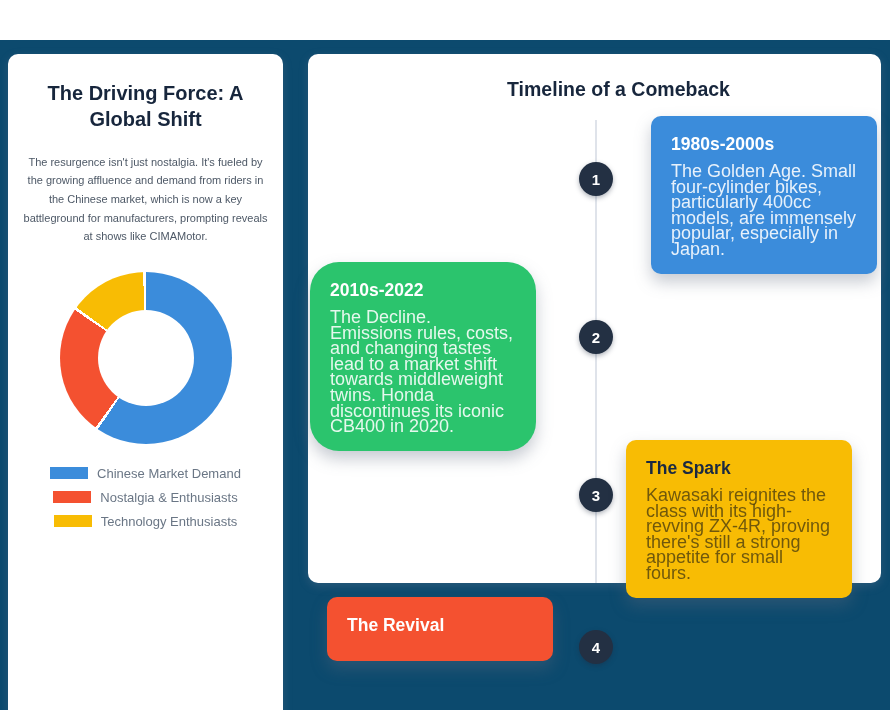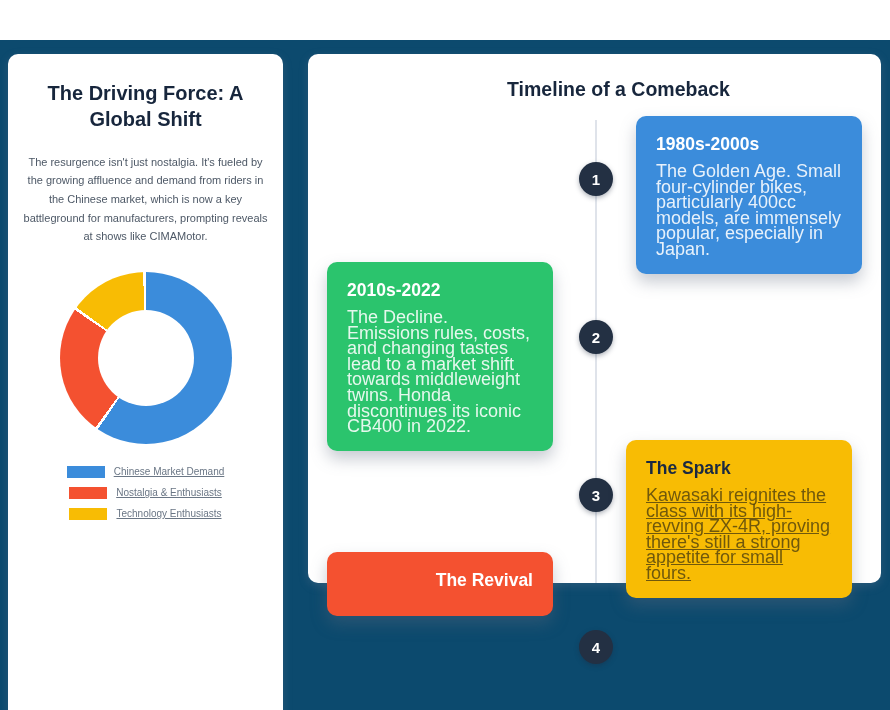--- a/index.html
+++ b/index.html
@@ -31,21 +31,21 @@
   }
   .donut-wrap{width:172px;height:172px;margin:10px auto 22px;position:relative;}
   .donut{width:172px;height:172px;border-radius:50%;}
   .donut-hole{
     position:absolute;left:50%;top:50%;width:96px;height:96px;
     margin:-48px 0 0 -48px;border-radius:50%;background:#FFFFFF;
   }
   .legend{display:flex;flex-direction:column;align-items:center;gap:9px;margin-top:14px;}
   .legend-row{display:flex;align-items:center;gap:9px;cursor:pointer;}
   .swatch{width:38px;height:12px;display:inline-block;}
-  .legend-label{font-size:10px;color:#6A7685;text-decoration:underline;}
+  .legend-label{font-size:13px;color:#6A7685;}
   
   .right-card{left:308px;top:14px;width:573px;height:529px;padding-left:48px;}
   .tl-title{
     margin:24px 0 0;
     font-size:19.5px;font-weight:bold;color:#17263C;text-align:center;
   }
   .timeline{position:absolute;inset:0;}
   .tl-line{position:absolute;left:287px;top:66px;bottom:0;width:2px;background:#DFE3EA;}
   .marker{
     position:absolute;left:271px;width:34px;height:34px;border-radius:50%;
@@ -53,30 +53,30 @@
     display:flex;align-items:center;justify-content:center;
     font-size:15px;font-weight:bold;
     box-shadow:0 2px 5px rgba(30,40,60,.35);
   }
   .m1{top:108px}.m2{top:266px}.m3{top:424px}.m4{top:576px}
   .t-item{
     position:absolute;width:226px;border-radius:10px;
     padding:15px 20px 16px;box-sizing:border-box;
     box-shadow:0 8px 16px rgba(95,105,125,.35);
   }
-  .i1{left:328px;top:62px;}
-  .i2{left:19px;top:208px;}
+  .i1{left:343px;top:62px;}
+  .i2{left:2px;top:208px;border-radius:29px;}
   .i3{left:318px;top:386px;}
-  .i4{left:19px;top:498px;text-align:right;}
+  .i4{left:19px;top:543px;}
   .t-item h3{margin:3px 0 9px;font-size:17.5px;font-weight:bold;}
   .t-item p{margin:0;font-size:18px;line-height:15.6px;}
   .theme-light h3{color:#FFFFFF;}
   .theme-light p{color:rgba(255,255,255,.88);}
   .theme-dark h3{color:#1A2942;}
-  .theme-dark p{color:rgba(60,50,15,.72);text-decoration:underline;}
+  .theme-dark p{color:rgba(60,50,15,.72);}
 </style>
 </head>
 <body>
 
 <div class="page" style="background: #0c4a6e; margin-top: 40px;">
 
   <section class="card left-card">
     <h2 class="left-title">The Driving Force: A Global Shift</h2>
     <p class="left-body">The resurgence isn't just nostalgia. It's fueled by the growing affluence and demand from riders in the Chinese market, which is now a key battleground for manufacturers, prompting reveals at shows like CIMAMotor.</p>
 
@@ -119,21 +119,21 @@
       <div class="marker m4" style="background: rgb(35, 48, 67);">
         <span>4</span>
       </div>
 
       <div class="t-item i1 theme-light" style="background: rgb(59, 140, 219);">
         <h3>1980s-2000s</h3>
         <p>The Golden Age. Small four-cylinder bikes, particularly 400cc models, are immensely popular, especially in Japan.</p>
       </div>
       <div class="t-item i2 theme-light" style="background: rgb(43, 196, 109);">
         <h3>2010s-2022</h3>
-        <p>The Decline. Emissions rules, costs, and changing tastes lead to a market shift towards middleweight twins. Honda discontinues its iconic CB400 in 2022.</p>
+        <p>The Decline. Emissions rules, costs, and changing tastes lead to a market shift towards middleweight twins. Honda discontinues its iconic CB400 in 2020.</p>
       </div>
       <div class="t-item i3 theme-dark" style="background: rgb(248, 188, 4);">
         <h3>The Spark</h3>
         <p>Kawasaki reignites the class with its high-revving ZX-4R, proving there's still a strong appetite for small fours.</p>
       </div>
       <div class="t-item i4 theme-light" style="background: rgb(244, 81, 48);">
         <h3>The Revival</h3>
       </div>
     </div>
   </section>

